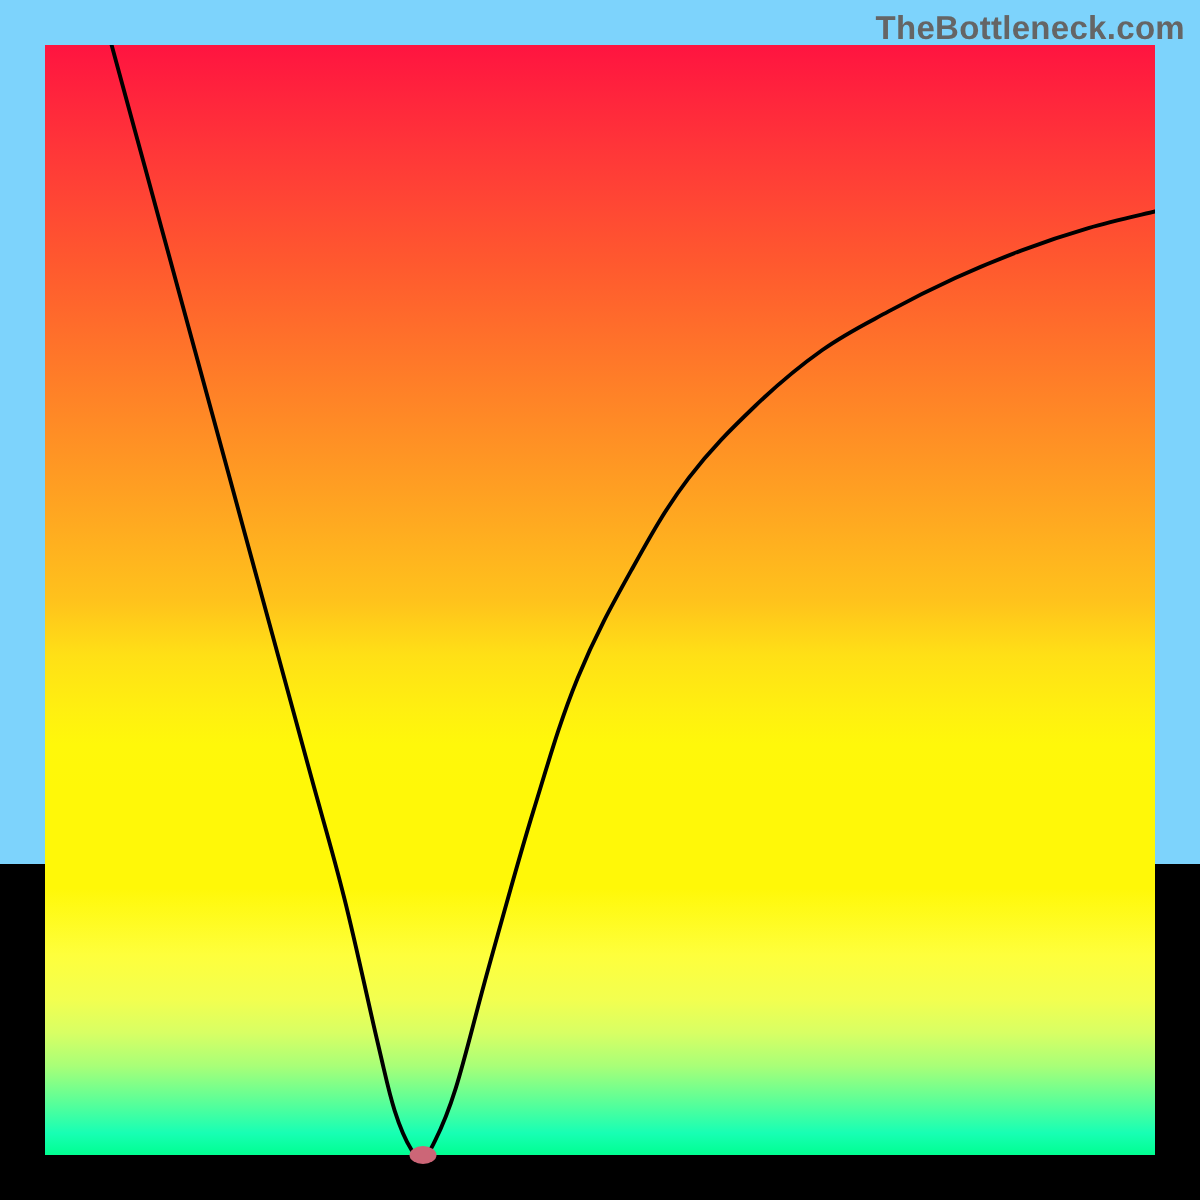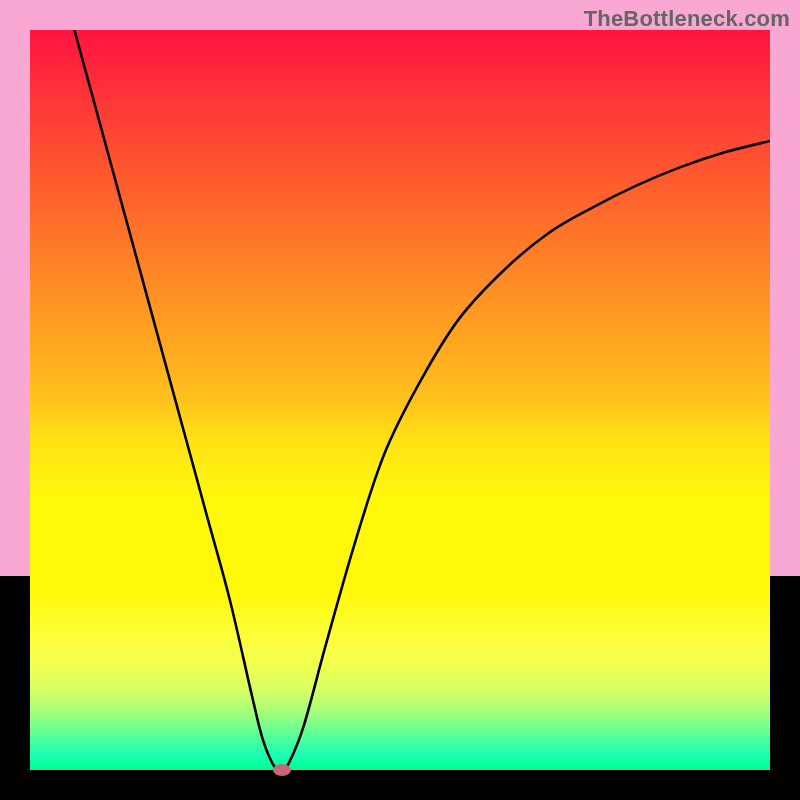--- a/index.html
+++ b/index.html
@@ -1,20 +1,20 @@
 <!DOCTYPE html>
 <html><head>
 <meta charset="utf-8">
 <style>
   * { margin: 0; padding: 0; box-sizing: border-box; }
   html, body { width: 800px; height: 800px; overflow: hidden; background: #000; }
   .frame {
     width: 800px;
     height: 576px;
-    background: #f9a8d4;
+    background: #7dd3fc;
     position: relative;
   }
   .plot-area {
     position: absolute;
     left: 30px;
     top: 30px;
     width: 740px;
     height: 740px;
     background: linear-gradient(to bottom,
       #ff1440 0%,

